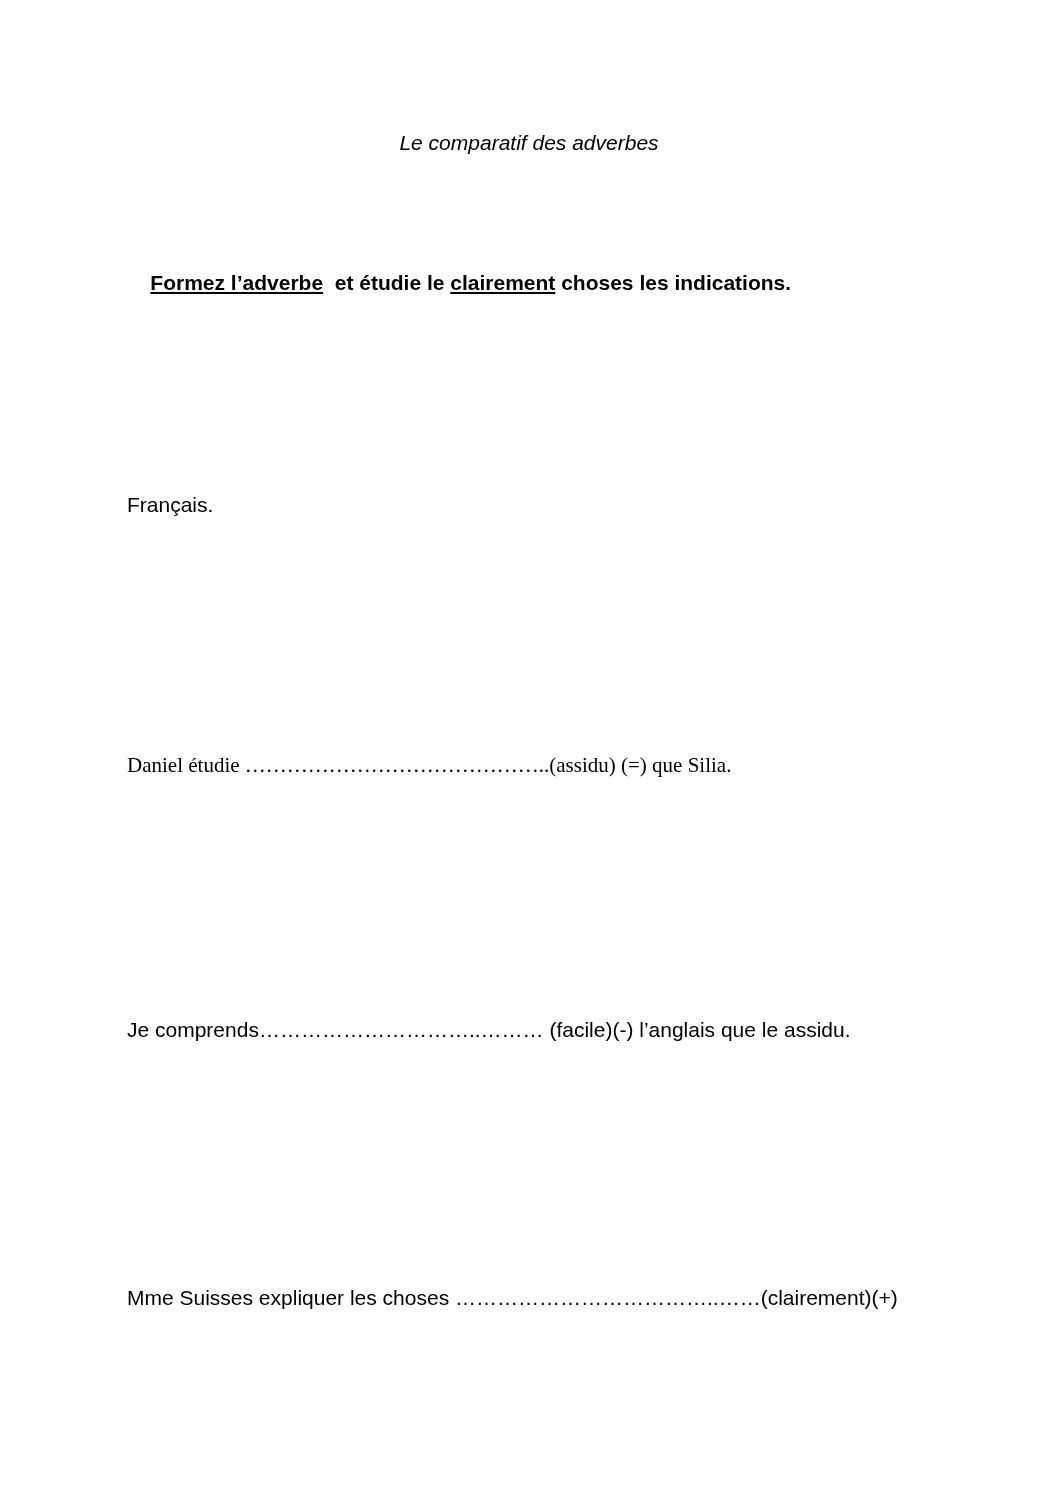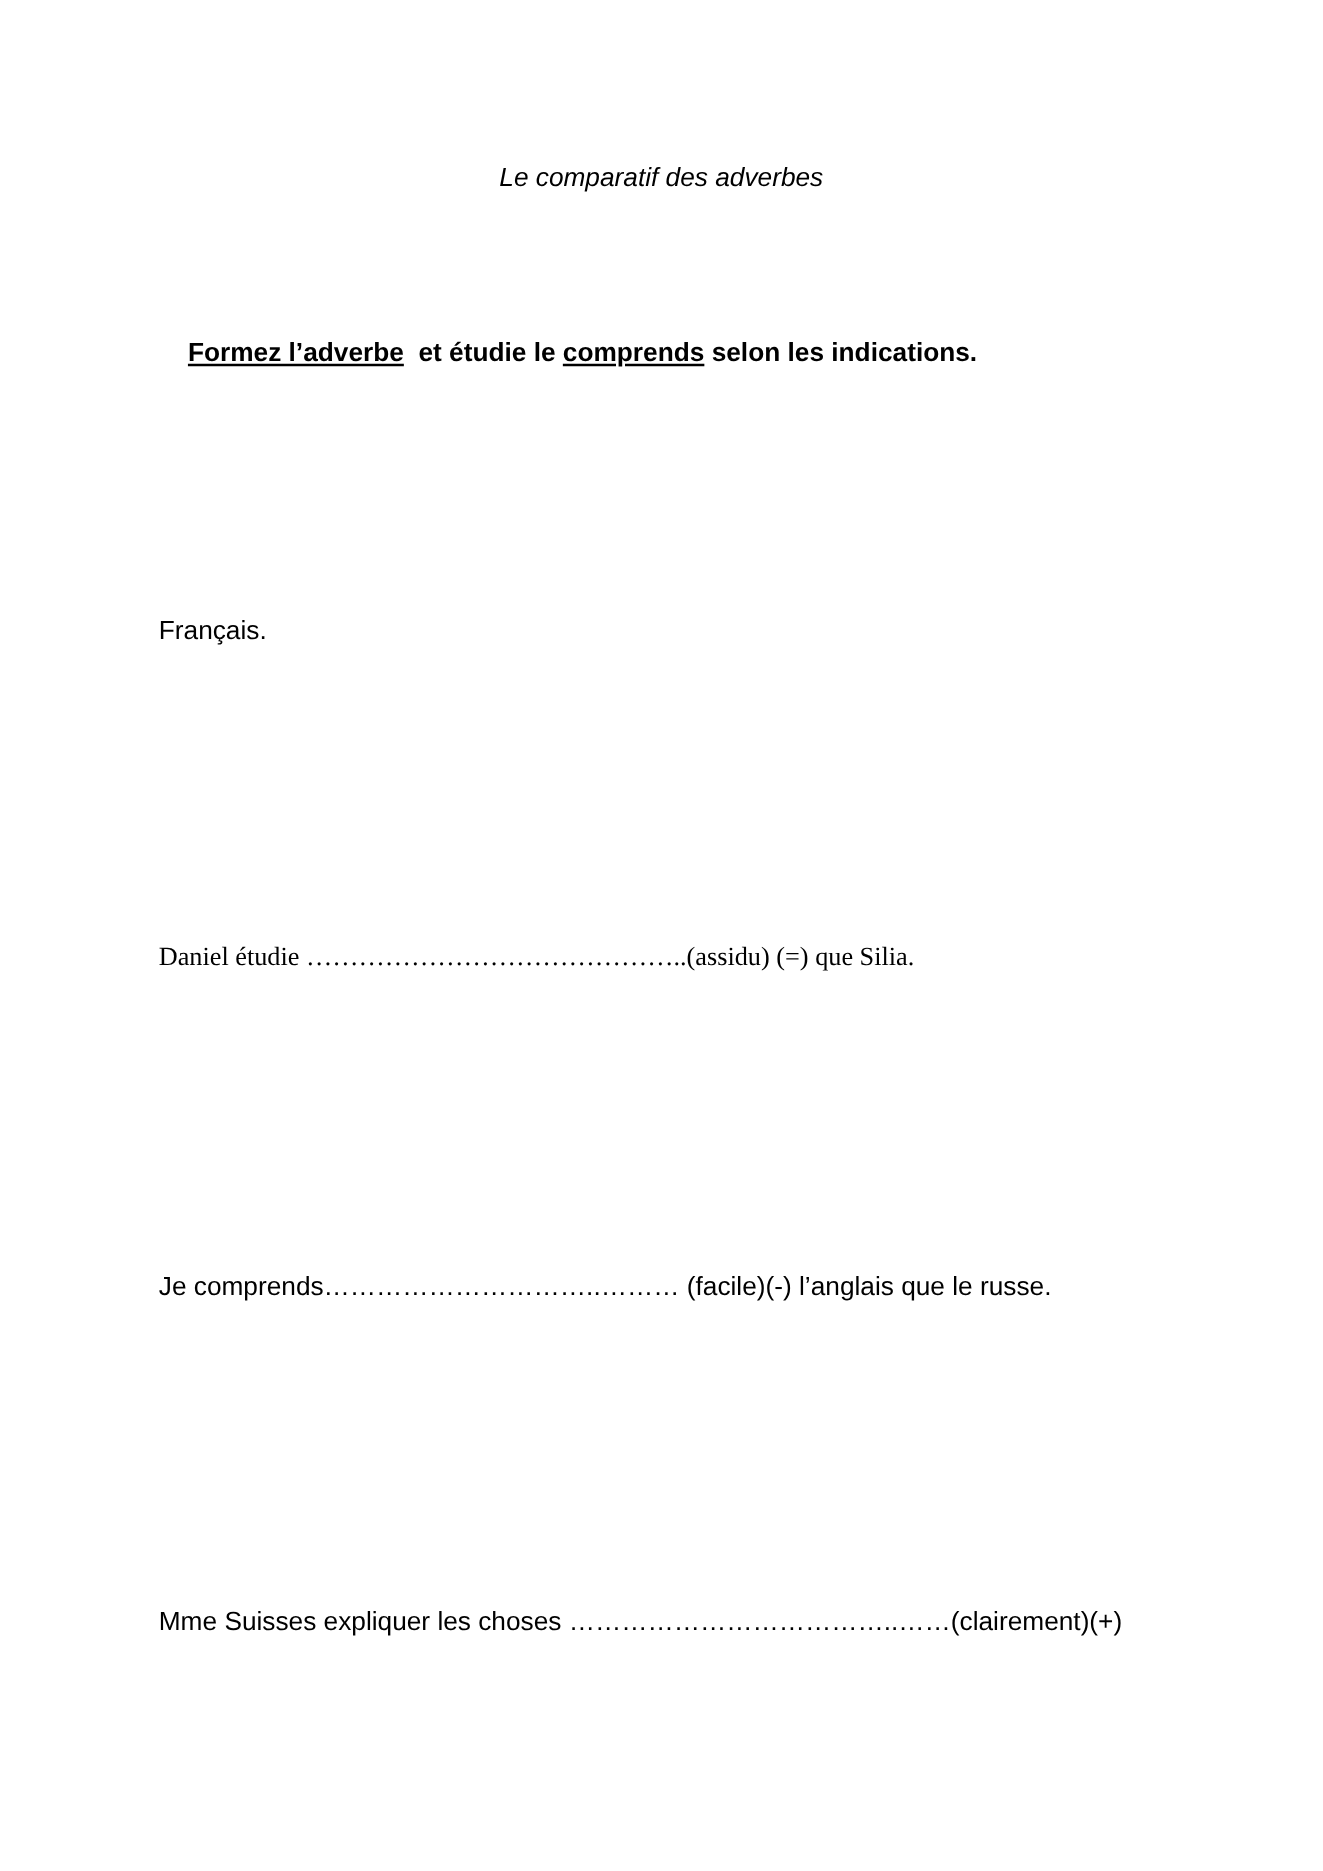--- a/index.html
+++ b/index.html
@@ -45,33 +45,33 @@
   .line { white-space: pre; }
 </style>
 </head>
 <body>
 
 <div class="page">
 
   <div class="doc-title">Le comparatif des adverbes</div>
 
   <div class="heading heading-1">
-    <span class="u">Formez l’adverbe</span><span>  et étudie le </span><span class="u">comprends</span><span> selon les indications.</span>
+    <span class="u">Formez l’adverbe</span><span>  et étudie le </span><span class="u">clairement</span><span> choses les indications.</span>
   </div>
 
   <div class="para p-ex1">
     <div class="line">Français.</div>
   </div>
 
   <div class="para p-ex2">
     <div class="line">Daniel étudie ……………………………………..(assidu) (=) que Silia.</div>
   </div>
 
   <div class="para p-ex3">
-    <div class="line">Je comprends…………………………..……… (facile)(-) l’anglais que le russe.</div>
+    <div class="line">Je comprends…………………………..……… (facile)(-) l’anglais que le assidu.</div>
   </div>
 
   <div class="para p-ex4">
     <div class="line">Mme Suisses expliquer les choses ………………………………..……(clairement)(+)</div>
     
   </div>
 
 </div>
 
 </body></html>

